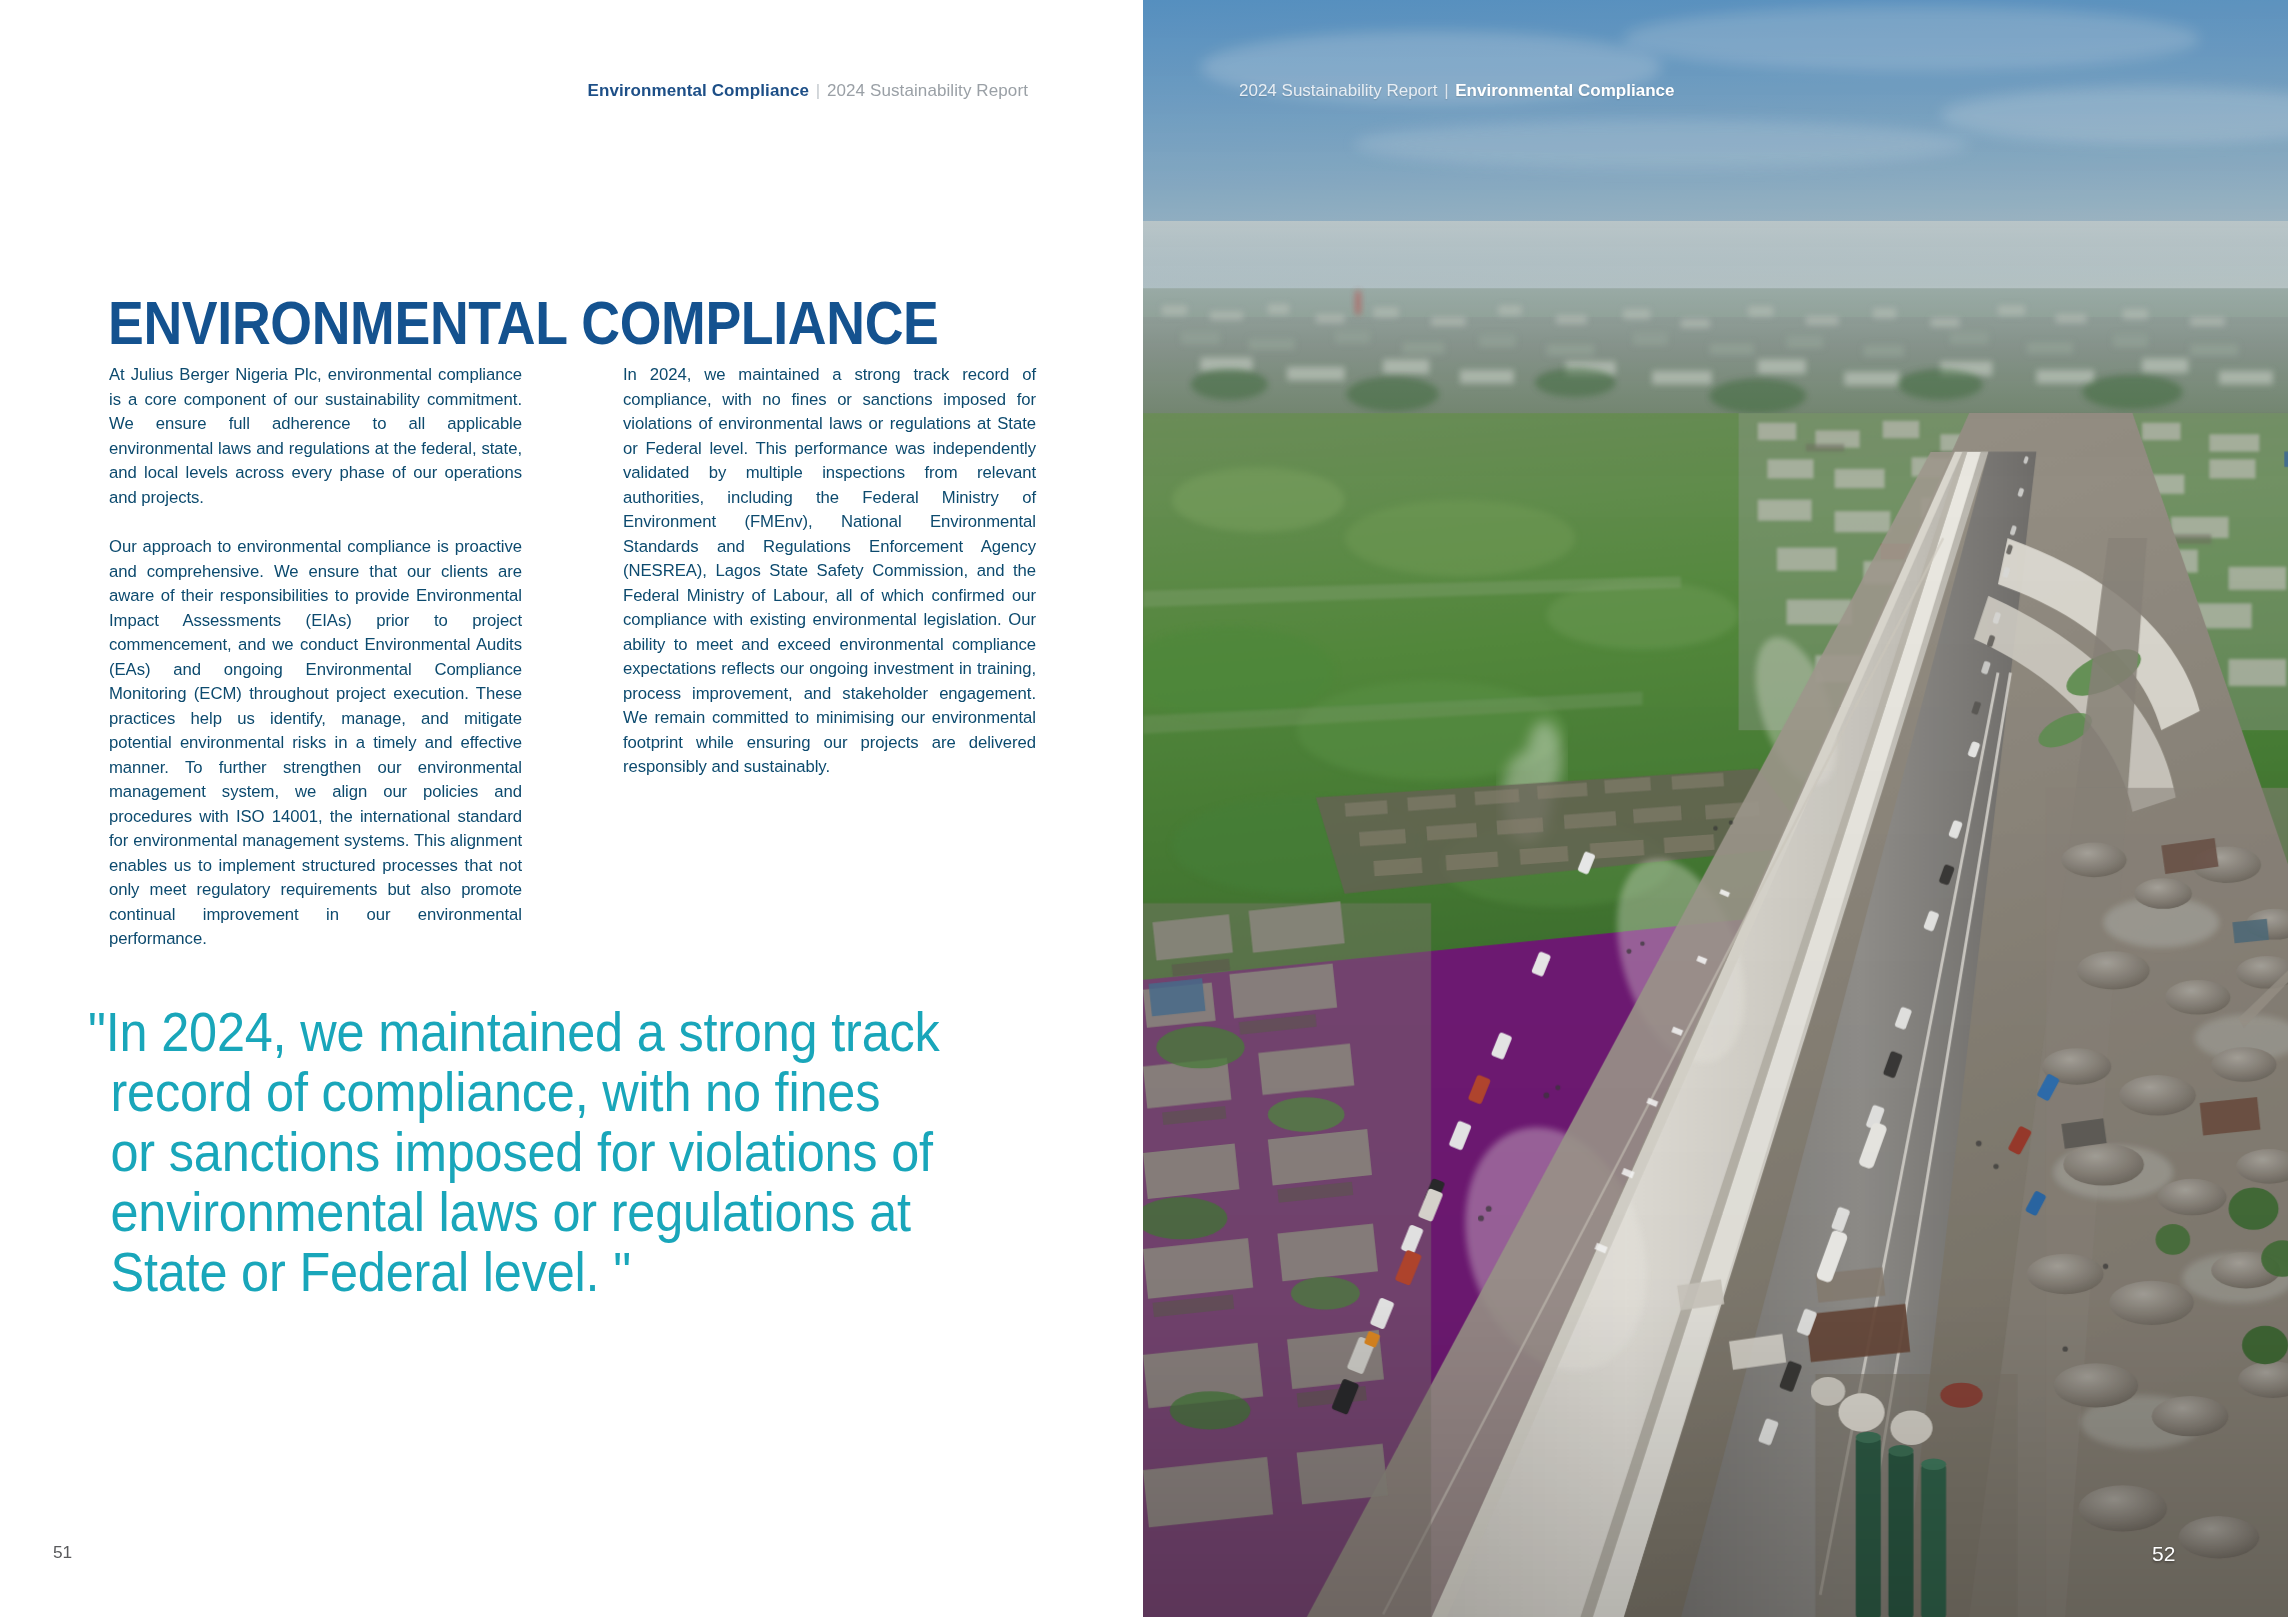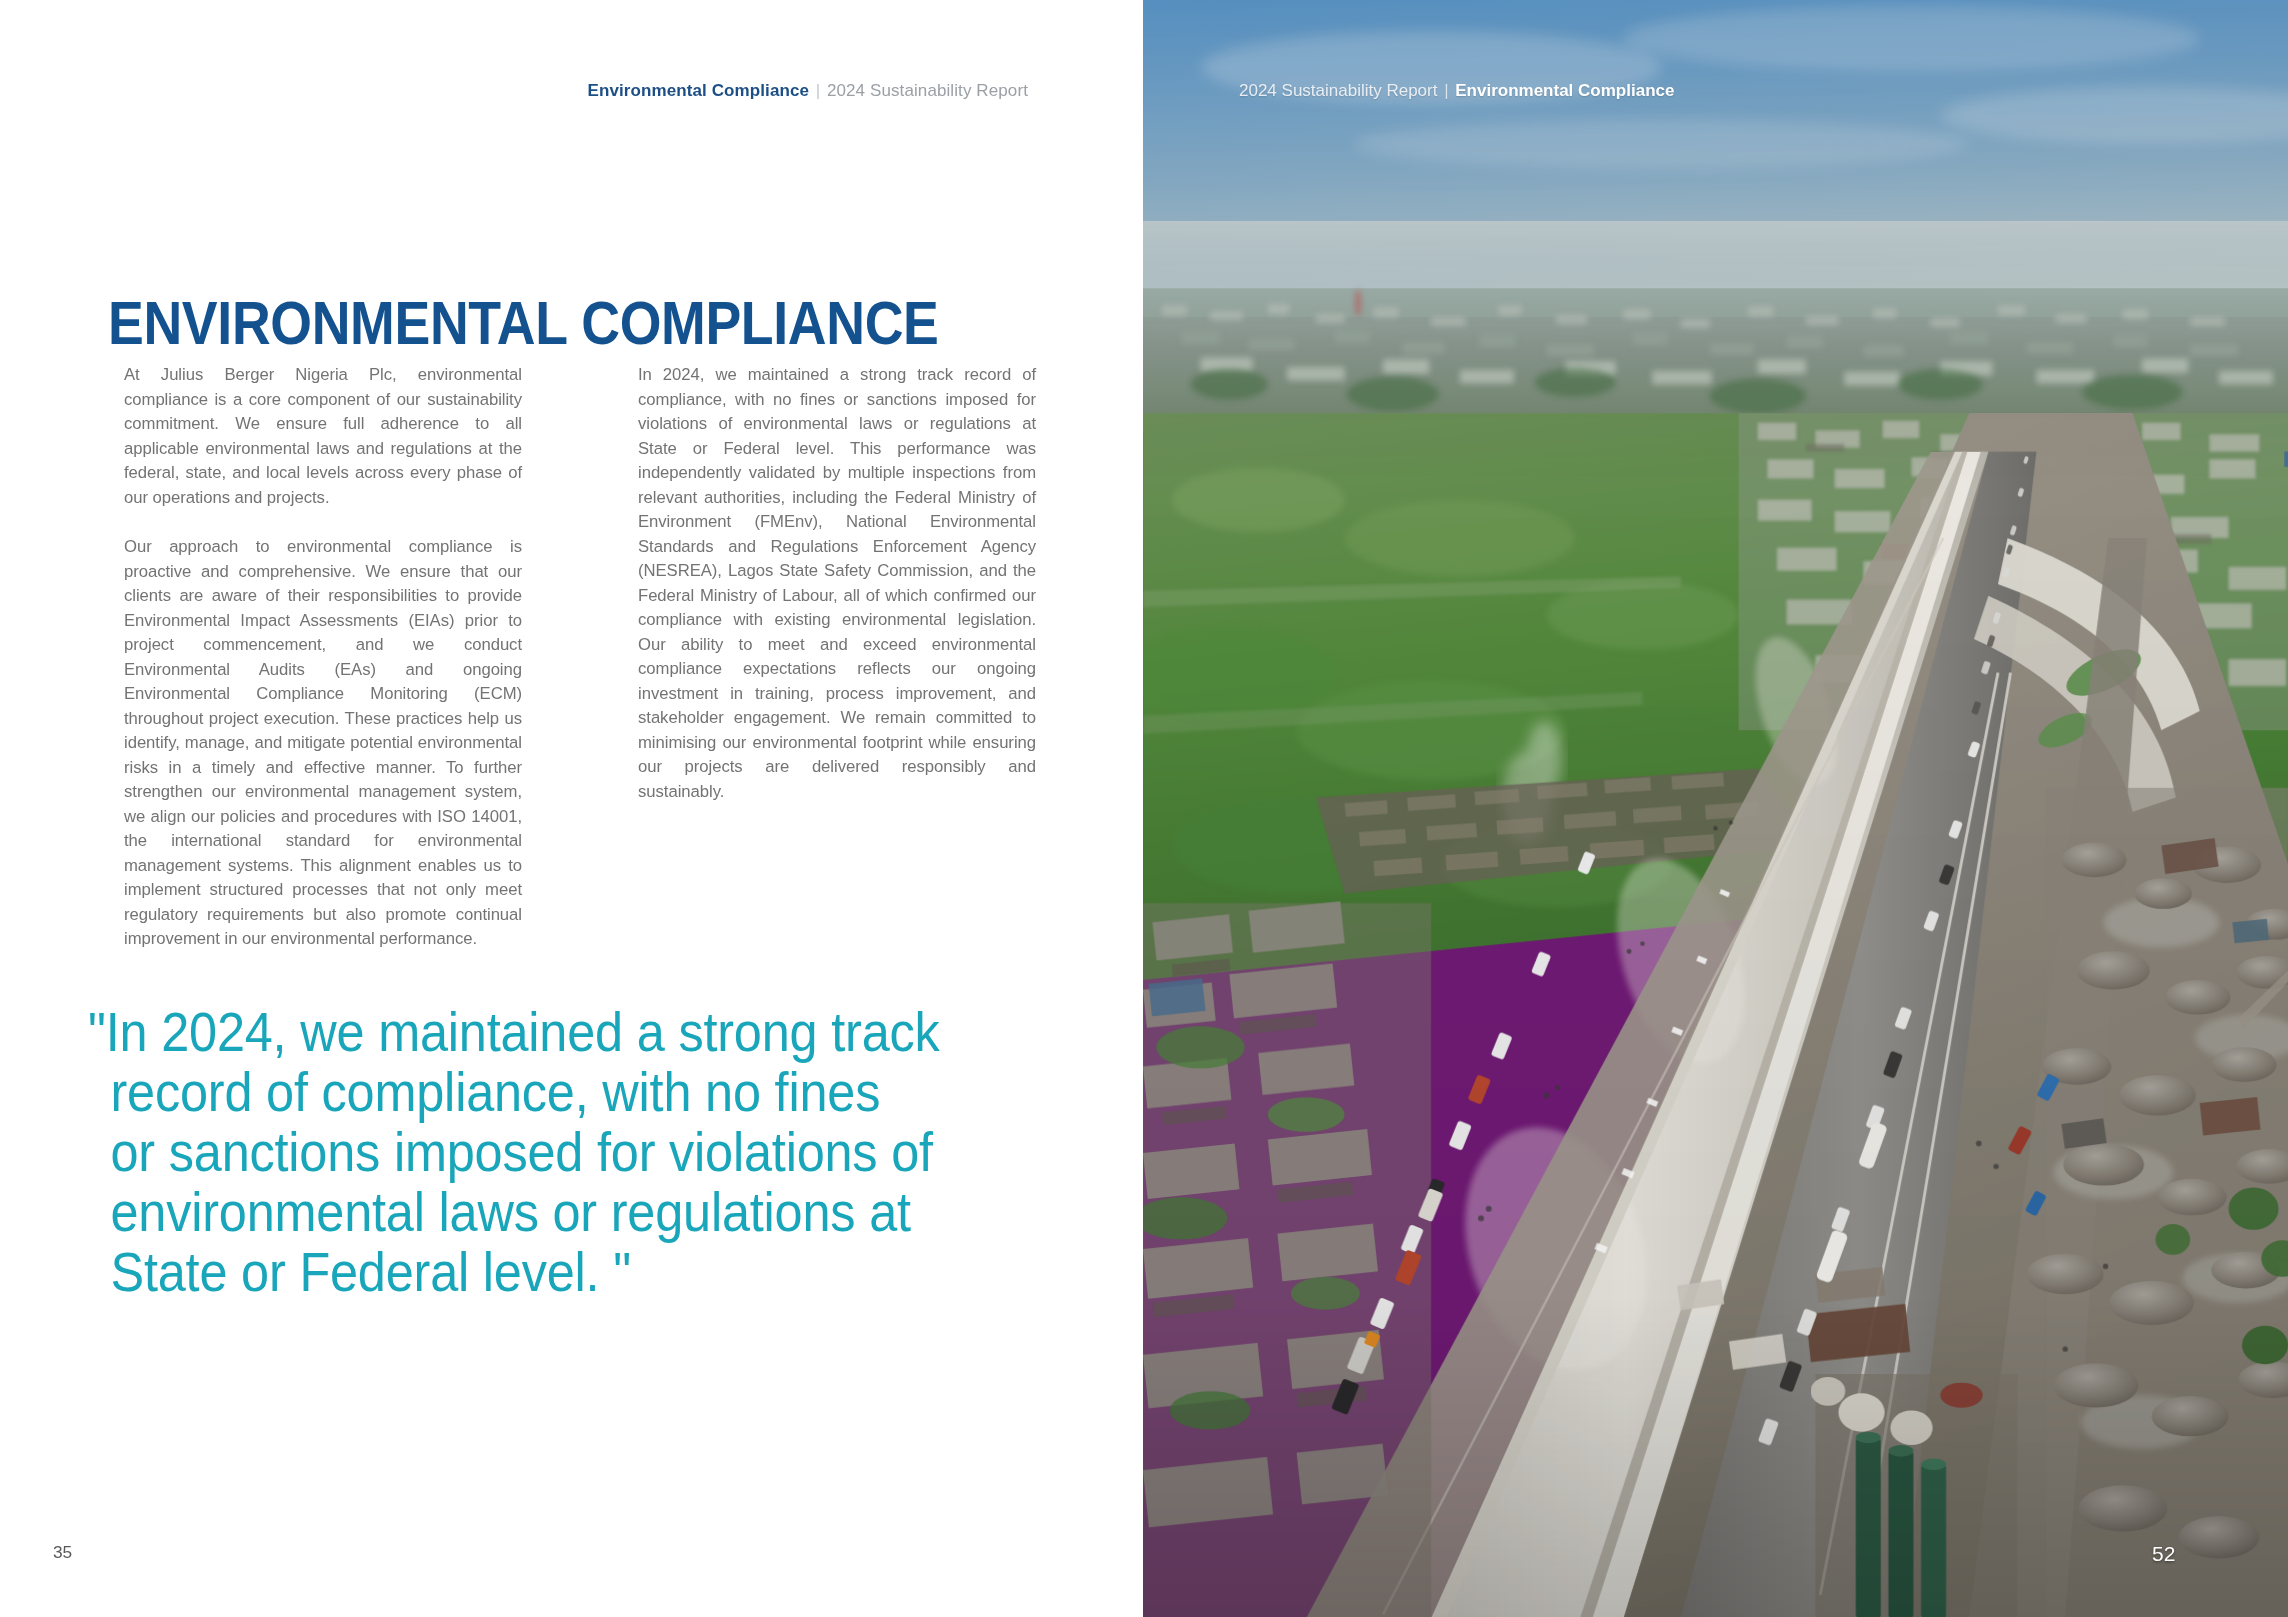--- a/index.html
+++ b/index.html
@@ -75,24 +75,24 @@
     left: 108px;
     top: 363px;
     width: 928px;
     display: flex;
     gap: 100px;
   }
   .col {
     width: 444px;
   }
   .col p {
-    margin: 0 0 25px 16px;
+    margin: 0 0 25px 1px;
     font-size: 16.7px;
     line-height: 24.5px;
-    color: #737373;
+    color: #0c4a6e;
     text-align: justify;
     text-justify: inter-word;
     letter-spacing: -0.05px;
   }
   .col p:last-child { margin-bottom: 0; }
 
   .pullquote {
     position: absolute;
     left: 88px;
     top: 1002px;
@@ -180,21 +180,21 @@
     </div>
 
     <div class="pullquote">
       <span class="pq-line">"In 2024, we maintained a strong track</span>
       <span class="pq-line indent">record of compliance, with no fines</span>
       <span class="pq-line indent">or sanctions imposed for violations of</span>
       <span class="pq-line indent">environmental laws or regulations at</span>
       <span class="pq-line indent">State or Federal level. "</span>
     </div>
 
-    <div class="folio-left">35</div>
+    <div class="folio-left">51</div>
   </div>
 
   <div class="page-right">
 
     <svg class="photo-svg" viewBox="0 0 1192 1684" preserveAspectRatio="xMidYMid slice">
       <defs>
         <linearGradient id="sky" x1="0" y1="0" x2="0.12" y2="1">
           <stop offset="0%" stop-color="#5f9fd4"></stop>
           <stop offset="28%" stop-color="#74a8d2"></stop>
           <stop offset="58%" stop-color="#8db3cd"></stop>

